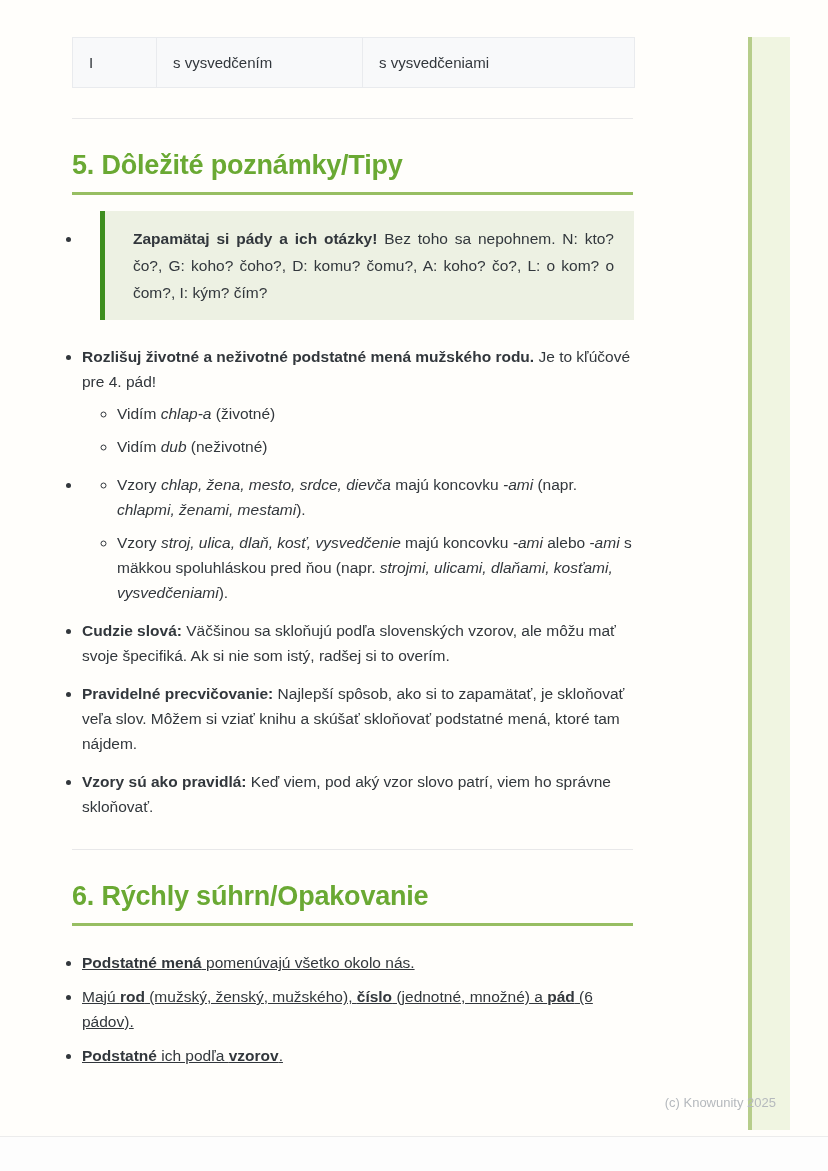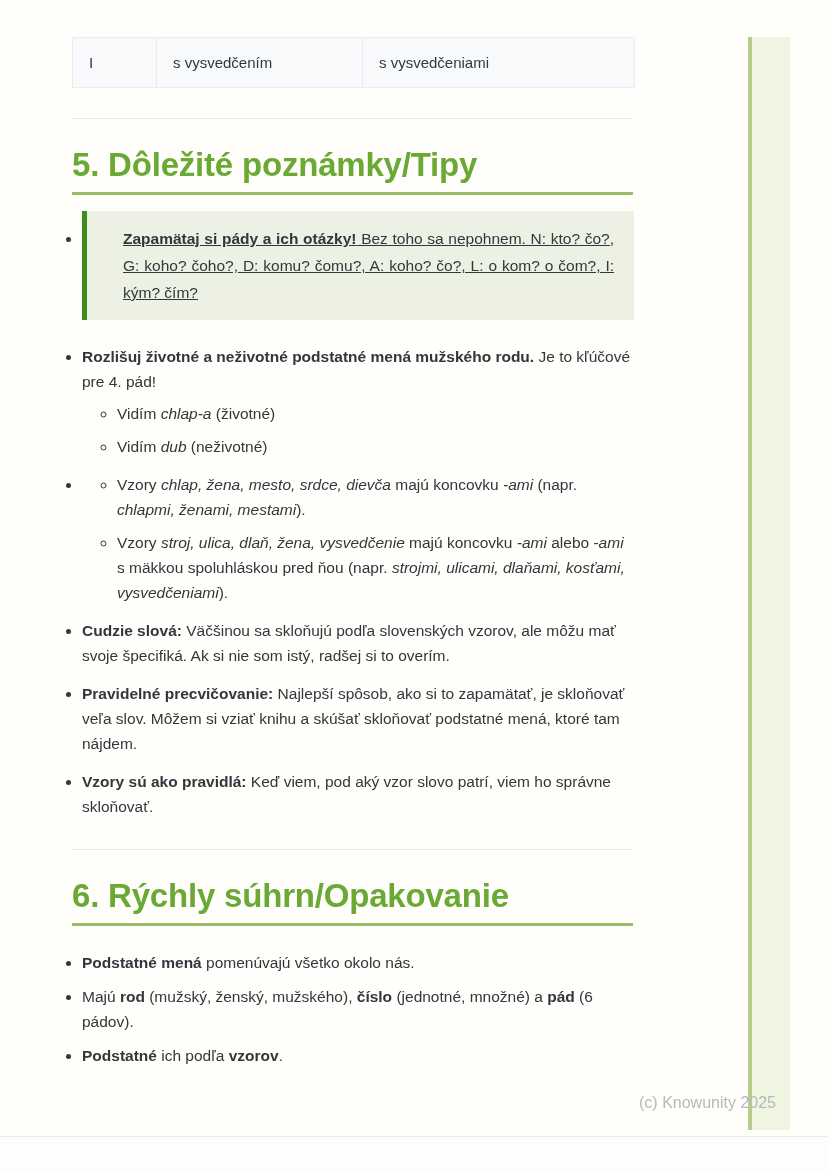--- a/index.html
+++ b/index.html
@@ -26,55 +26,54 @@
 
   
   .note{margin:28px 0 0 0;}
 
   
   hr.div{border:none;border-top:1px solid #e8e8e9;margin:30px 0 0 10px;width:561px;}
 
   
   h2.sec{
     margin:30px 0 0 10px;width:561px;
-    font-size:33px;line-height:32px;font-weight:700;letter-spacing:-0.2px;
+    font-size:27px;line-height:32px;font-weight:700;letter-spacing:-0.2px;
     color:#6aa933;
     padding-bottom:11px;border-bottom:3px solid #97be62;
   }
 
   
   ul.lvl1{margin:16px 0 0 0;padding:0 0 0 20px;list-style:disc;}
   ul.lvl1>li{margin:0 0 13px 0;padding-left:0;}
   ul.lvl1>li.callout-li{margin-bottom:24px;}
   ul.lvl2{margin:7px 0 0 0;padding:0 0 0 26px;list-style:circle;}
   ul.lvl2>li{margin:0 0 8px 9px;}
-  ul.sum{margin:24px 0 0 0;padding:0 0 0 20px;list-style:disc;}
+  ul.sum{margin:24px 0 0 0;padding:0 0 0 20px;list-style:disc;text-decoration:underline;}
   ul.sum>li{margin:0 0 9px 0;}
 
   
   .callout{
-    margin-left:0;
+    margin-left:18px;
     background:#edf1e3;
     border-left:5px solid #3e8e1f;
-    padding:14px 20px 14px 36px;
+    padding:14px 20px 14px 28px;
     line-height:27px;
     text-align:justify;
-    text-decoration:underline;
   }
 
   
   .edge-strip{
     position:absolute;left:748px;top:37px;width:38px;height:1093px;
     background:#f0f5e1;border-left:4px solid #b6cd8a;
   }
 
   
   .watermark{
     position:absolute;top:1096px;right:52px;
-    font-size:16px;line-height:14px;color:#b5b9bd;z-index:3;
+    font-size:13px;line-height:14px;color:#b5b9bd;z-index:3;
   }
 
   
   .page-bottom{
     position:absolute;left:0;top:1136px;width:828px;height:35px;
     background:#fdfdfd;border-top:1px solid #ececec;
   }
 </style>
 </head>
 <body>
@@ -107,21 +106,21 @@
     <li>
       <span><span class="b">Rozlišuj životné a neživotné podstatné mená mužského rodu.</span><span> Je to kľúčové pre 4. pád!</span></span>
       <ul class="lvl2">
         <li><span>Vidím </span><span class="i">chlap-a</span><span> (životné)</span></li>
         <li><span>Vidím </span><span class="i">dub</span><span> (neživotné)</span></li>
       </ul>
     </li>
     <li>
       <ul class="lvl2">
         <li><span>Vzory </span><span class="i">chlap, žena, mesto, srdce, dievča</span><span> majú koncovku </span><span class="i">-ami</span><span> (napr. </span><span class="i">chlapmi, ženami, mestami</span><span>).</span></li>
-        <li><span>Vzory </span><span class="i">stroj, ulica, dlaň, žena, vysvedčenie</span><span> majú koncovku </span><span class="i">-ami</span><span> alebo -</span><span class="i">ami</span><span> s mäkkou spoluhláskou pred ňou (napr. </span><span class="i">strojmi, ulicami, dlaňami, kosťami, vysvedčeniami</span><span>).</span></li>
+        <li><span>Vzory </span><span class="i">stroj, ulica, dlaň, kosť, vysvedčenie</span><span> majú koncovku </span><span class="i">-ami</span><span> alebo -</span><span class="i">ami</span><span> s mäkkou spoluhláskou pred ňou (napr. </span><span class="i">strojmi, ulicami, dlaňami, kosťami, vysvedčeniami</span><span>).</span></li>
       </ul>
     </li>
     <li><span class="b">Cudzie slová:</span><span> Väčšinou sa skloňujú podľa slovenských vzorov, ale môžu mať svoje špecifiká. Ak si nie som istý, radšej si to overím.</span></li>
     <li><span class="b">Pravidelné precvičovanie:</span><span> Najlepší spôsob, ako si to zapamätať, je skloňovať veľa slov. Môžem si vziať knihu a skúšať skloňovať podstatné mená, ktoré tam nájdem.</span></li>
     <li><span class="b">Vzory sú ako pravidlá:</span><span> Keď viem, pod aký vzor slovo patrí, viem ho správne skloňovať.</span></li>
   </ul>
 
   <hr class="div">
 
   <h2 class="sec">6. Rýchly súhrn/Opakovanie</h2>

